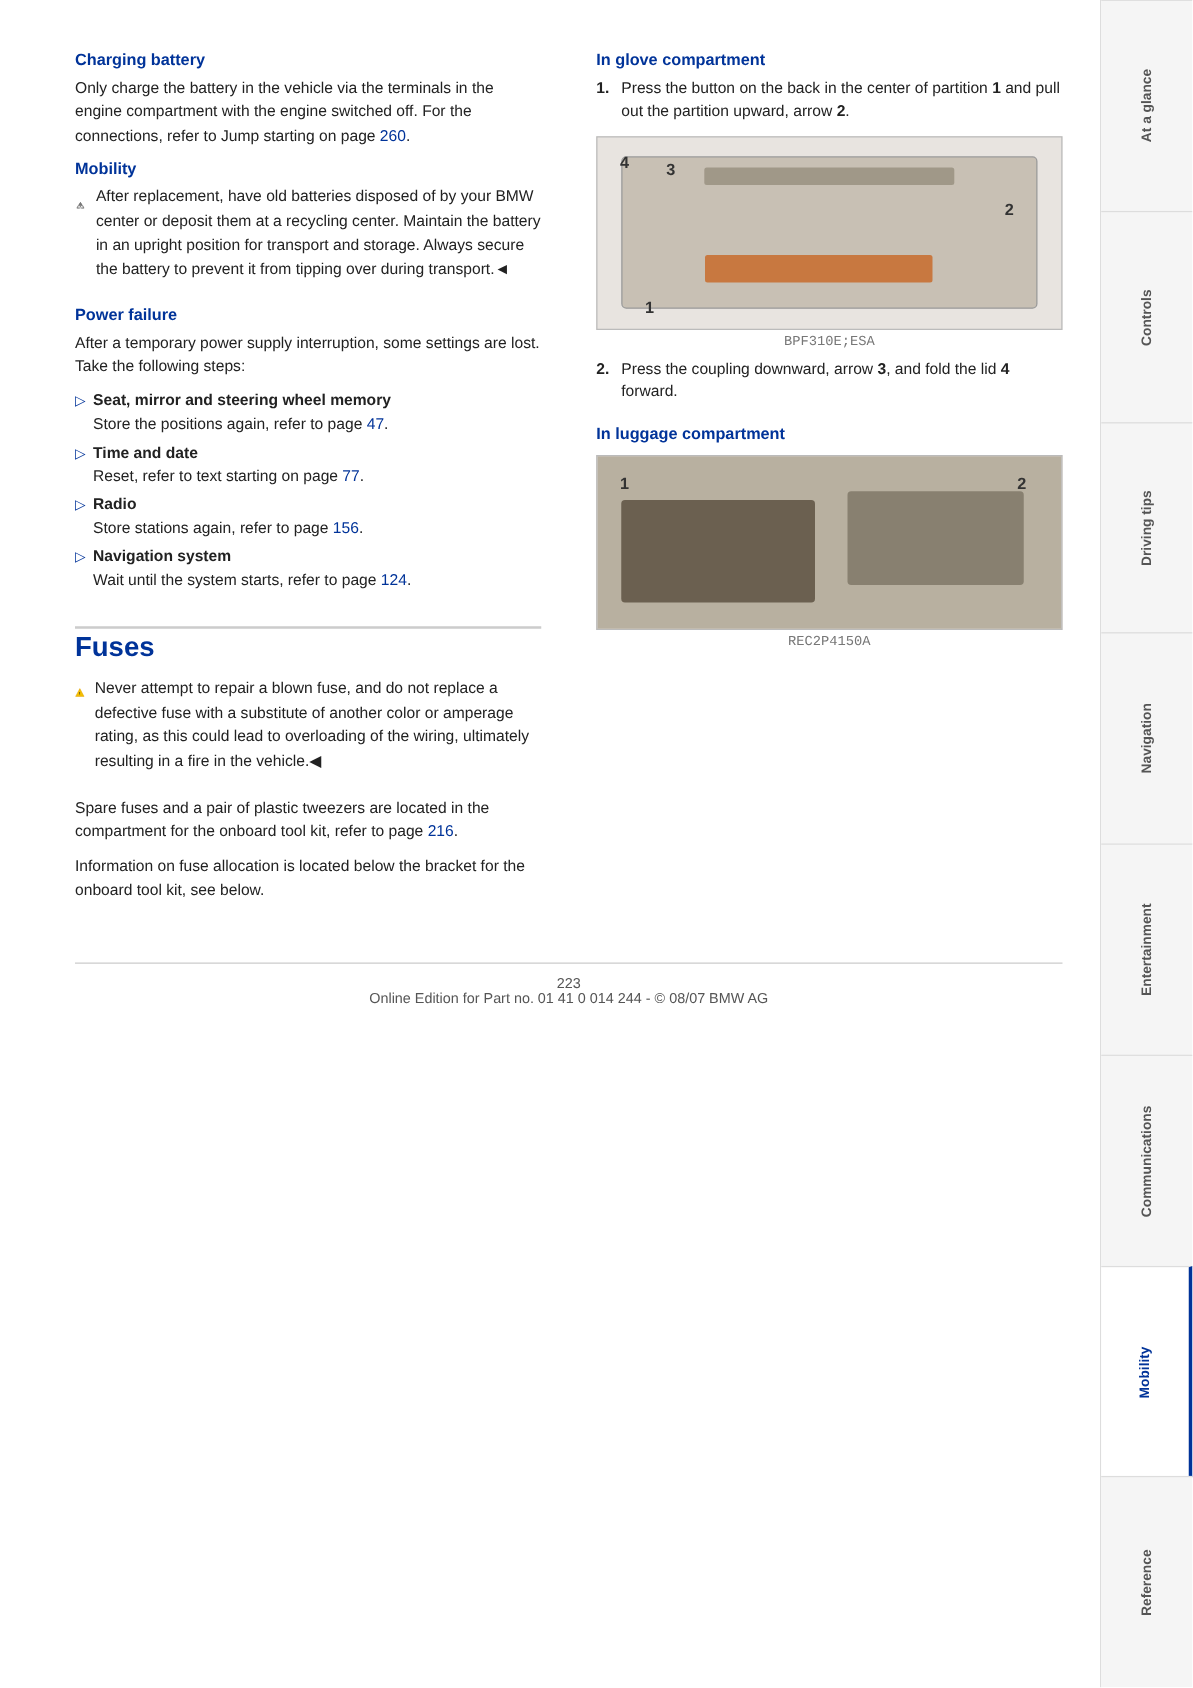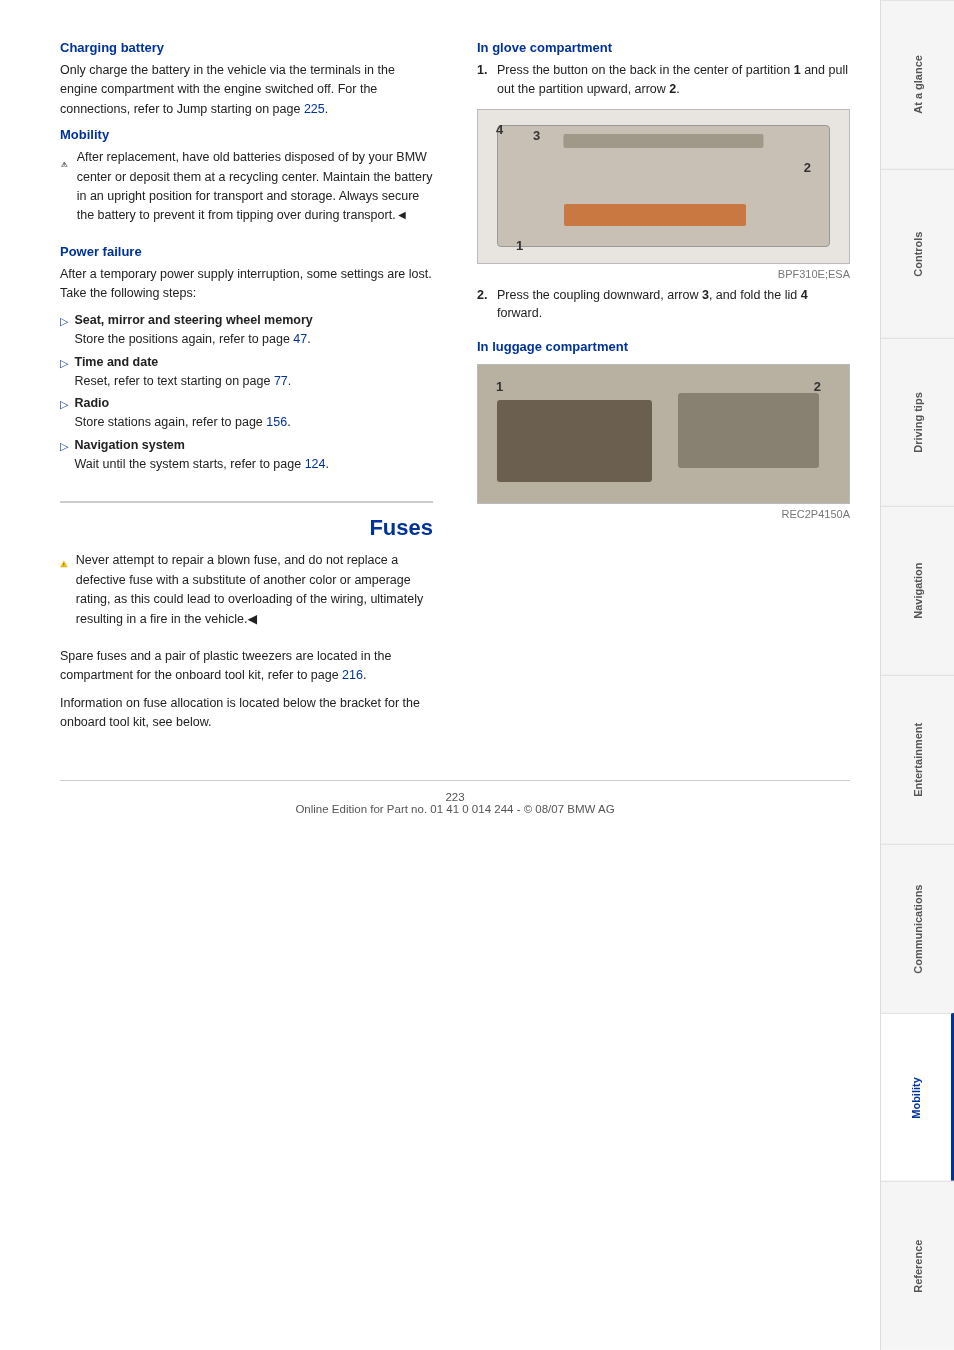--- a/index.html
+++ b/index.html
@@ -80,22 +80,21 @@
       text-decoration: none;
     }
 
     .fuses-heading {
       font-size: 22px;
       font-weight: bold;
       color: #003399;
       margin-top: 28px;
       margin-bottom: 10px;
       border-top: 2px solid #ccc;
-      padding-top: 12px;
-      text-align: right;
+      padding-top: 2px;
     }
 
     .bullet-list {
       list-style: none;
       padding: 0;
       margin: 6px 0 10px 0;
     }
 
     .bullet-list li {
       display: flex;
@@ -190,23 +189,24 @@
     .diag1-label-2 { top: 50px; right: 38px; }
     .diag1-label-1 { bottom: 10px; left: 38px; }
 
     
     .diag2-label-1 { top: 14px; left: 18px; }
     .diag2-label-2 { top: 14px; right: 28px; }
 
     .img-caption {
       font-size: 11px;
       color: #777;
-      text-align: right;
+      text-align: center;
       margin-top: -6px;
       margin-bottom: 4px;
+      font-family: Liberation Mono, monospace;
     }
 
     .page-footer {
       text-align: center;
       font-size: 11.5px;
       color: #555;
       margin-top: 40px;
       padding-top: 10px;
       border-top: 1px solid #ccc;
     }
@@ -284,21 +284,21 @@
 </head>
 <body>
 
 <div class="main-content">
   <div class="two-col">
 
     <div class="left-col">
 
       <div>
         <div class="section-heading">Charging battery</div>
-        <p>Only charge the battery in the vehicle via the terminals in the engine compartment with the engine switched off. For the connections, refer to Jump starting on page&nbsp;<a href="#">225</a>.</p>
+        <p>Only charge the battery in the vehicle via the terminals in the engine compartment with the engine switched off. For the connections, refer to Jump starting on page&nbsp;<a href="#">260</a>.</p>
       </div>
 
       <div>
         <div class="section-heading">Mobility</div>
         <div class="warning-box">
           <svg class="recycle-svg" viewBox="0 0 40 40" xmlns="http://www.w3.org/2000/svg">
             <g fill="none" stroke="#555" stroke-width="2.5">
               <path d="M20 6 L26 16 L14 16 Z" fill="#888"></path>
               <path d="M14 16 L8 26 L20 26" stroke="#888" stroke-width="2.5"></path>
               <path d="M20 26 L32 26 L26 16" stroke="#888" stroke-width="2.5"></path>

